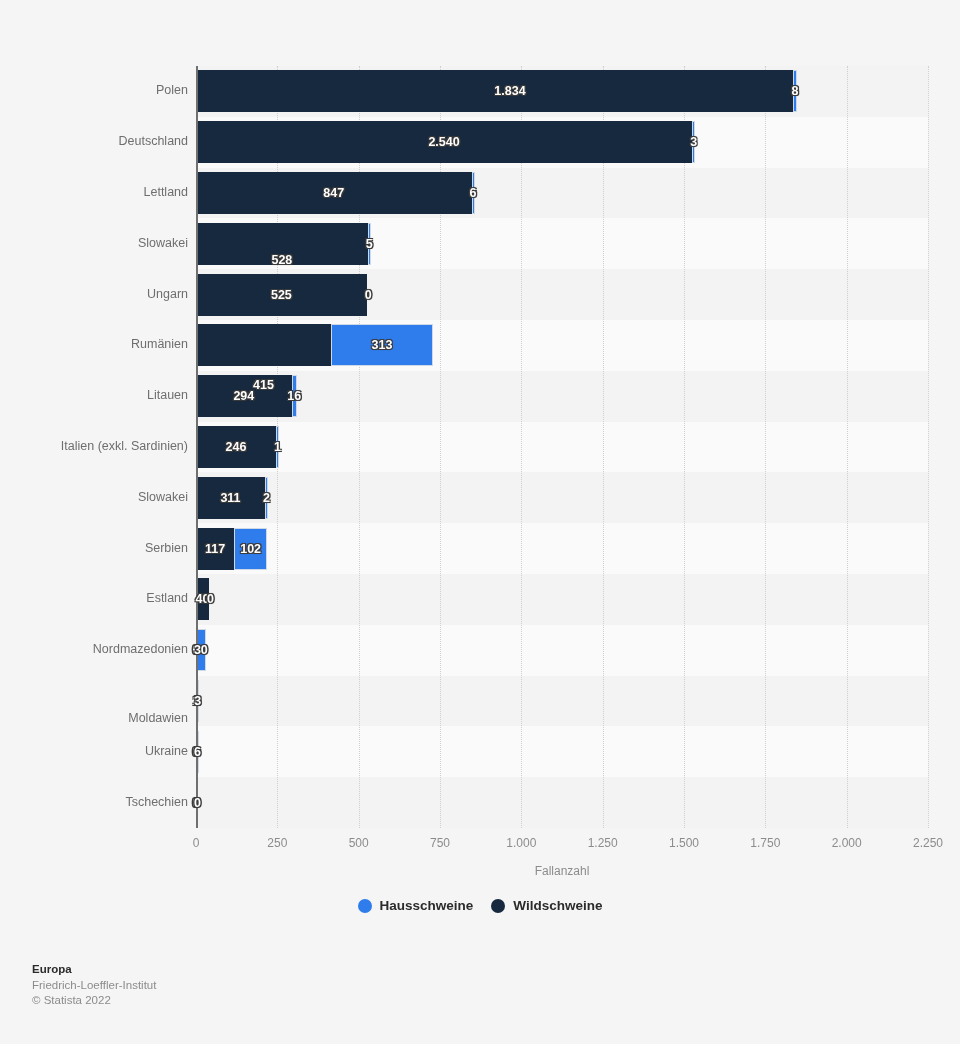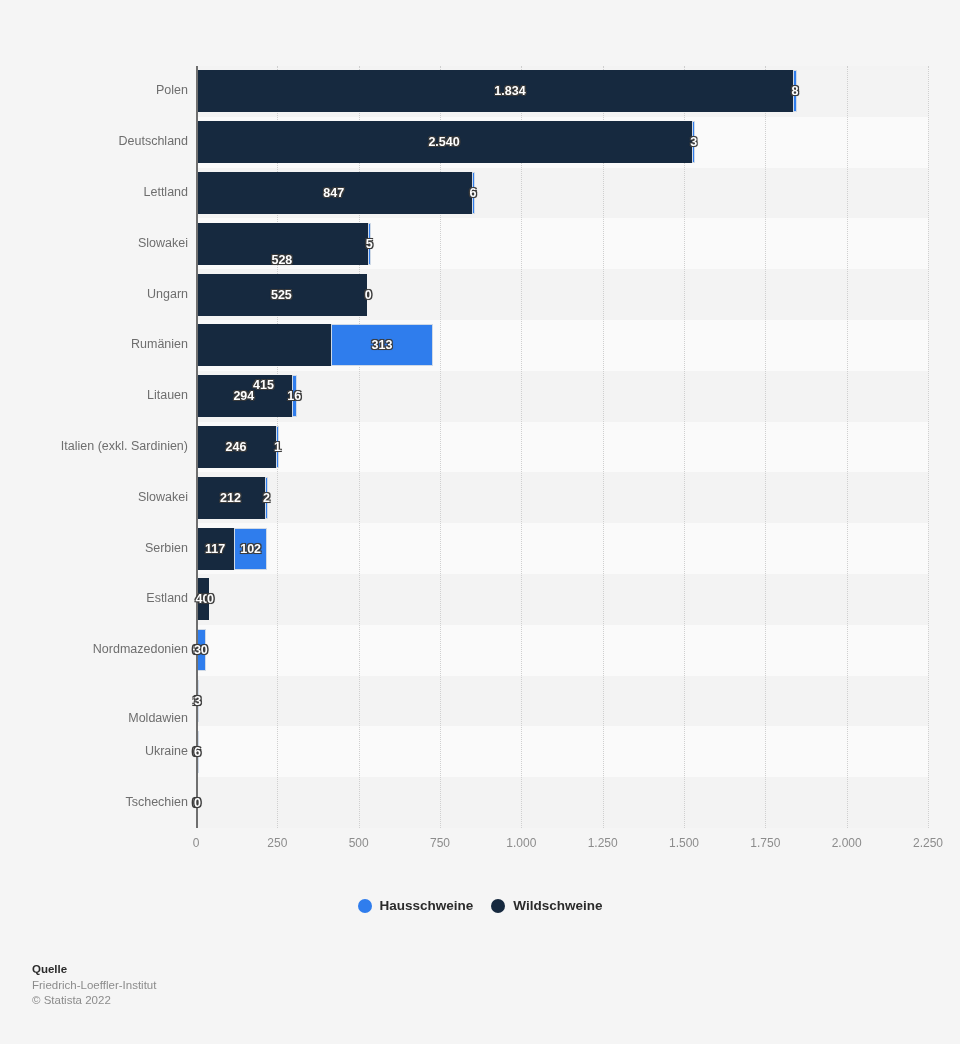--- a/index.html
+++ b/index.html
@@ -266,21 +266,21 @@
         <div class="bar wild" style="left: 0px; top: 309.2px; width: 95.648px; height: 42px;"></div>
         <div class="bar haus" style="left: 95.648px; top: 309.2px; width: 5.20533px; height: 42px;"></div>
         <div class="bar-value" style="left: 47.824px; top: 330.2px;">294</div>
         <div class="bar-value" style="left: 98.2507px; top: 330.2px;">16</div>
         <div class="bar wild" style="left: 0px; top: 360px; width: 80.032px; height: 42px;"></div>
         <div class="bar haus" style="left: 80.032px; top: 360px; width: 3px; height: 42px;"></div>
         <div class="bar-value" style="left: 40.016px; top: 381px;">246</div>
         <div class="bar-value" style="left: 81.532px; top: 381px;">1</div>
         <div class="bar wild" style="left: 0px; top: 410.8px; width: 68.9707px; height: 42px;"></div>
         <div class="bar haus" style="left: 68.9707px; top: 410.8px; width: 3px; height: 42px;"></div>
-        <div class="bar-value" style="left: 34.4853px; top: 431.8px;">212</div>
+        <div class="bar-value" style="left: 34.4853px; top: 431.8px;">311</div>
         <div class="bar-value" style="left: 70.4707px; top: 431.8px;">2</div>
         <div class="bar wild" style="left: 0px; top: 461.6px; width: 38.064px; height: 42px;"></div>
         <div class="bar haus" style="left: 38.064px; top: 461.6px; width: 33.184px; height: 42px;"></div>
         <div class="bar-value" style="left: 19.032px; top: 482.6px;">117</div>
         <div class="bar-value" style="left: 54.656px; top: 482.6px;">102</div>
         <div class="bar wild" style="left: 0px; top: 512.4px; width: 13.0133px; height: 42px;"></div>
         <div class="bar-value" style="left: 6.50667px; top: 533.4px;">40</div>
         <div class="bar-value" style="left: 14.5133px; top: 533.4px;">0</div>
         <div class="bar haus" style="left: 0px; top: 563.2px; width: 9.76px; height: 42px;"></div>
         <div class="bar-value" style="left: 0px; top: 584.2px;">0</div>
@@ -289,20 +289,21 @@
         <div class="bar haus" style="left: 0.325333px; top: 614px; width: 3px; height: 42px;"></div>
         <div class="bar-value" style="left: 0.162667px; top: 635px;">1</div>
         <div class="bar-value" style="left: 1.82533px; top: 635px;">3</div>
         <div class="bar haus" style="left: 0px; top: 664.8px; width: 3px; height: 42px;"></div>
         <div class="bar-value" style="left: 0px; top: 685.8px;">0</div>
         <div class="bar-value" style="left: 1.5px; top: 685.8px;">6</div>
         <div class="bar-value" style="left: 0px; top: 736.6px;">0</div>
         <div class="bar-value" style="left: 1.5px; top: 736.6px;">0</div>
       </div>
     <div class="axis-line"></div>
+    <div class="xaxis-title">Fallanzahl</div>
   <div class="xtick" style="left: 196px;">0</div>
       <div class="xtick" style="left: 277.333px;">250</div>
       <div class="xtick" style="left: 358.667px;">500</div>
       <div class="xtick" style="left: 440px;">750</div>
       <div class="xtick" style="left: 521.333px;">1.000</div>
       <div class="xtick" style="left: 602.667px;">1.250</div>
       <div class="xtick" style="left: 684px;">1.500</div>
       <div class="xtick" style="left: 765.333px;">1.750</div>
       <div class="xtick" style="left: 846.667px;">2.000</div>
       <div class="xtick" style="left: 928px;">2.250</div>
@@ -314,19 +315,19 @@
         <span>Hausschweine</span>
       </div>
       <div class="legend-item">
         <span class="legend-swatch" style="background: rgb(22, 41, 63);"></span>
         <span>Wildschweine</span>
       </div>
     </div>
 
   <div class="footer">
     <div class="footer-col-left">
-      <div class="footer-head">Quelle</div>
+      <div class="footer-head">Europa</div>
       <div class="footer-line">Friedrich-Loeffler-Institut</div>
       <div class="footer-line">© Statista 2022</div>
     </div>
   </div>
 
 </div>
 
 </body></html>

